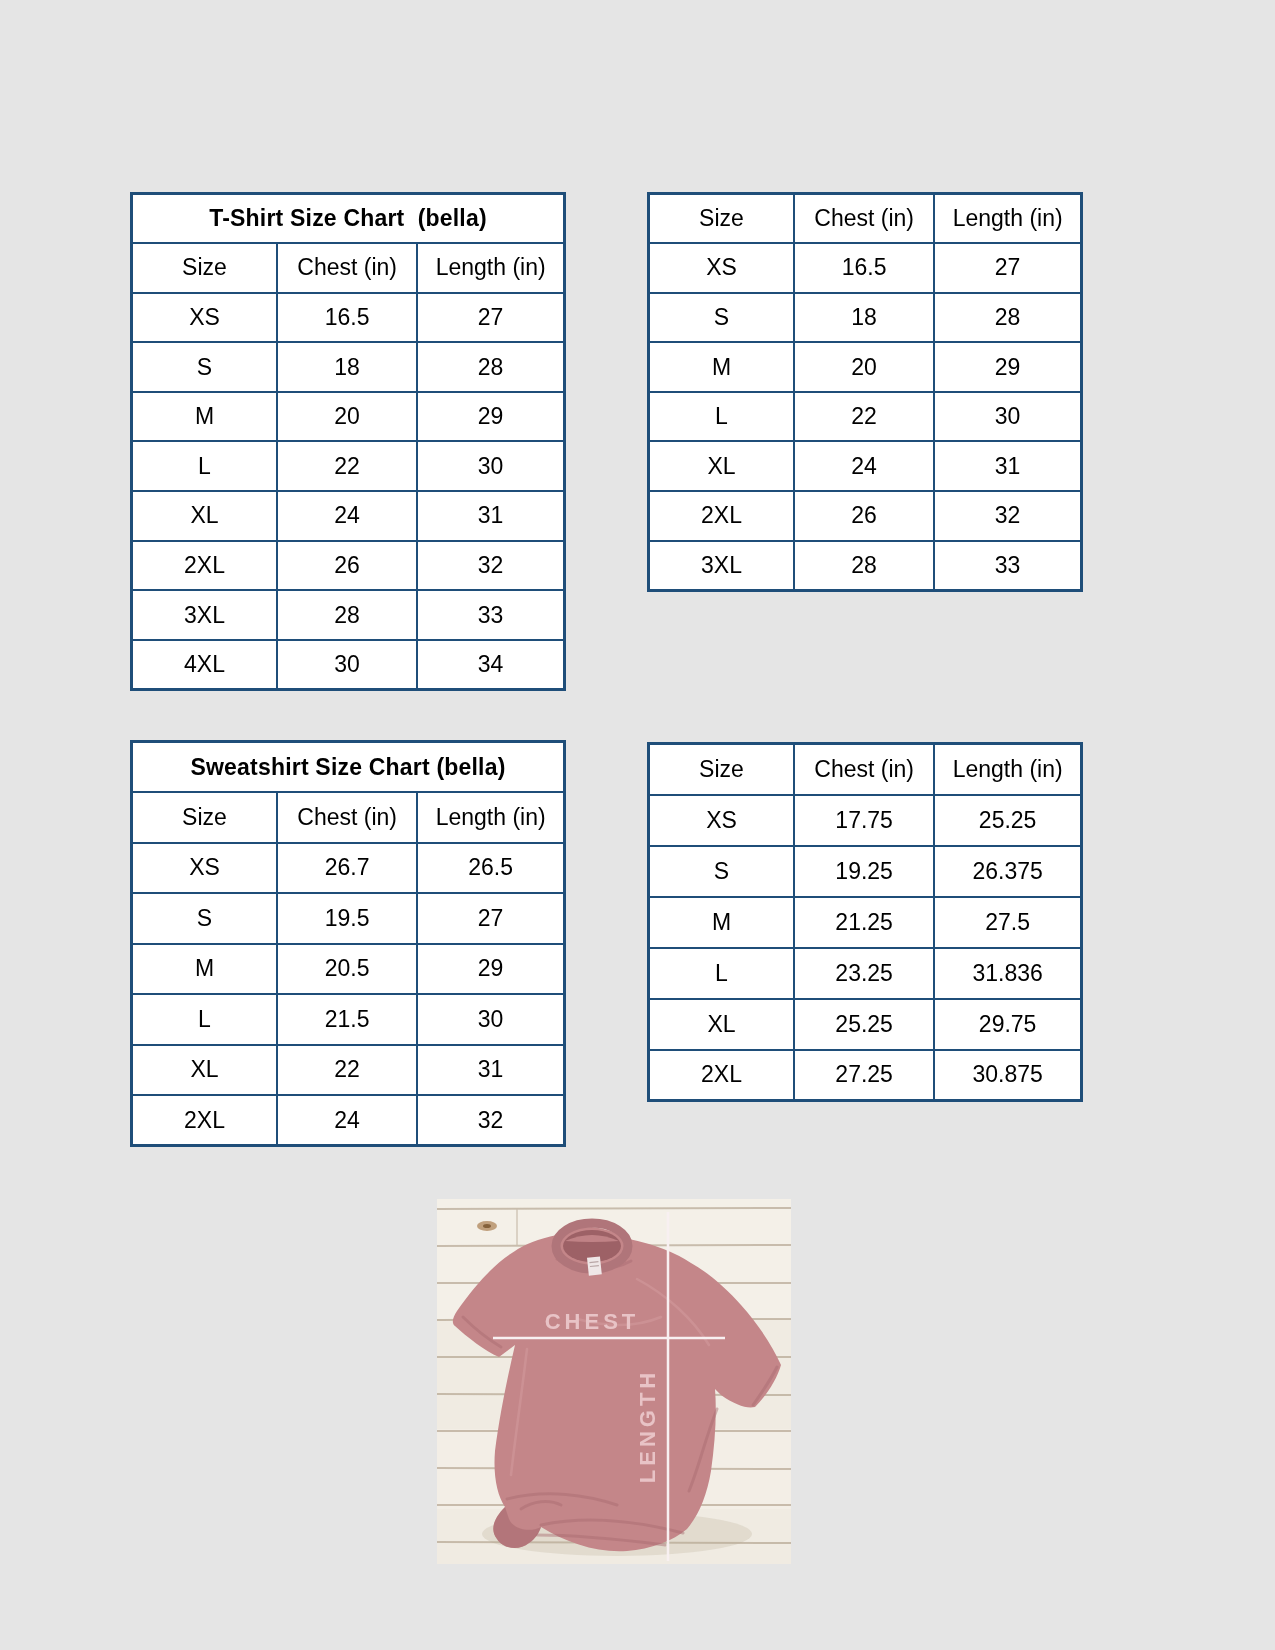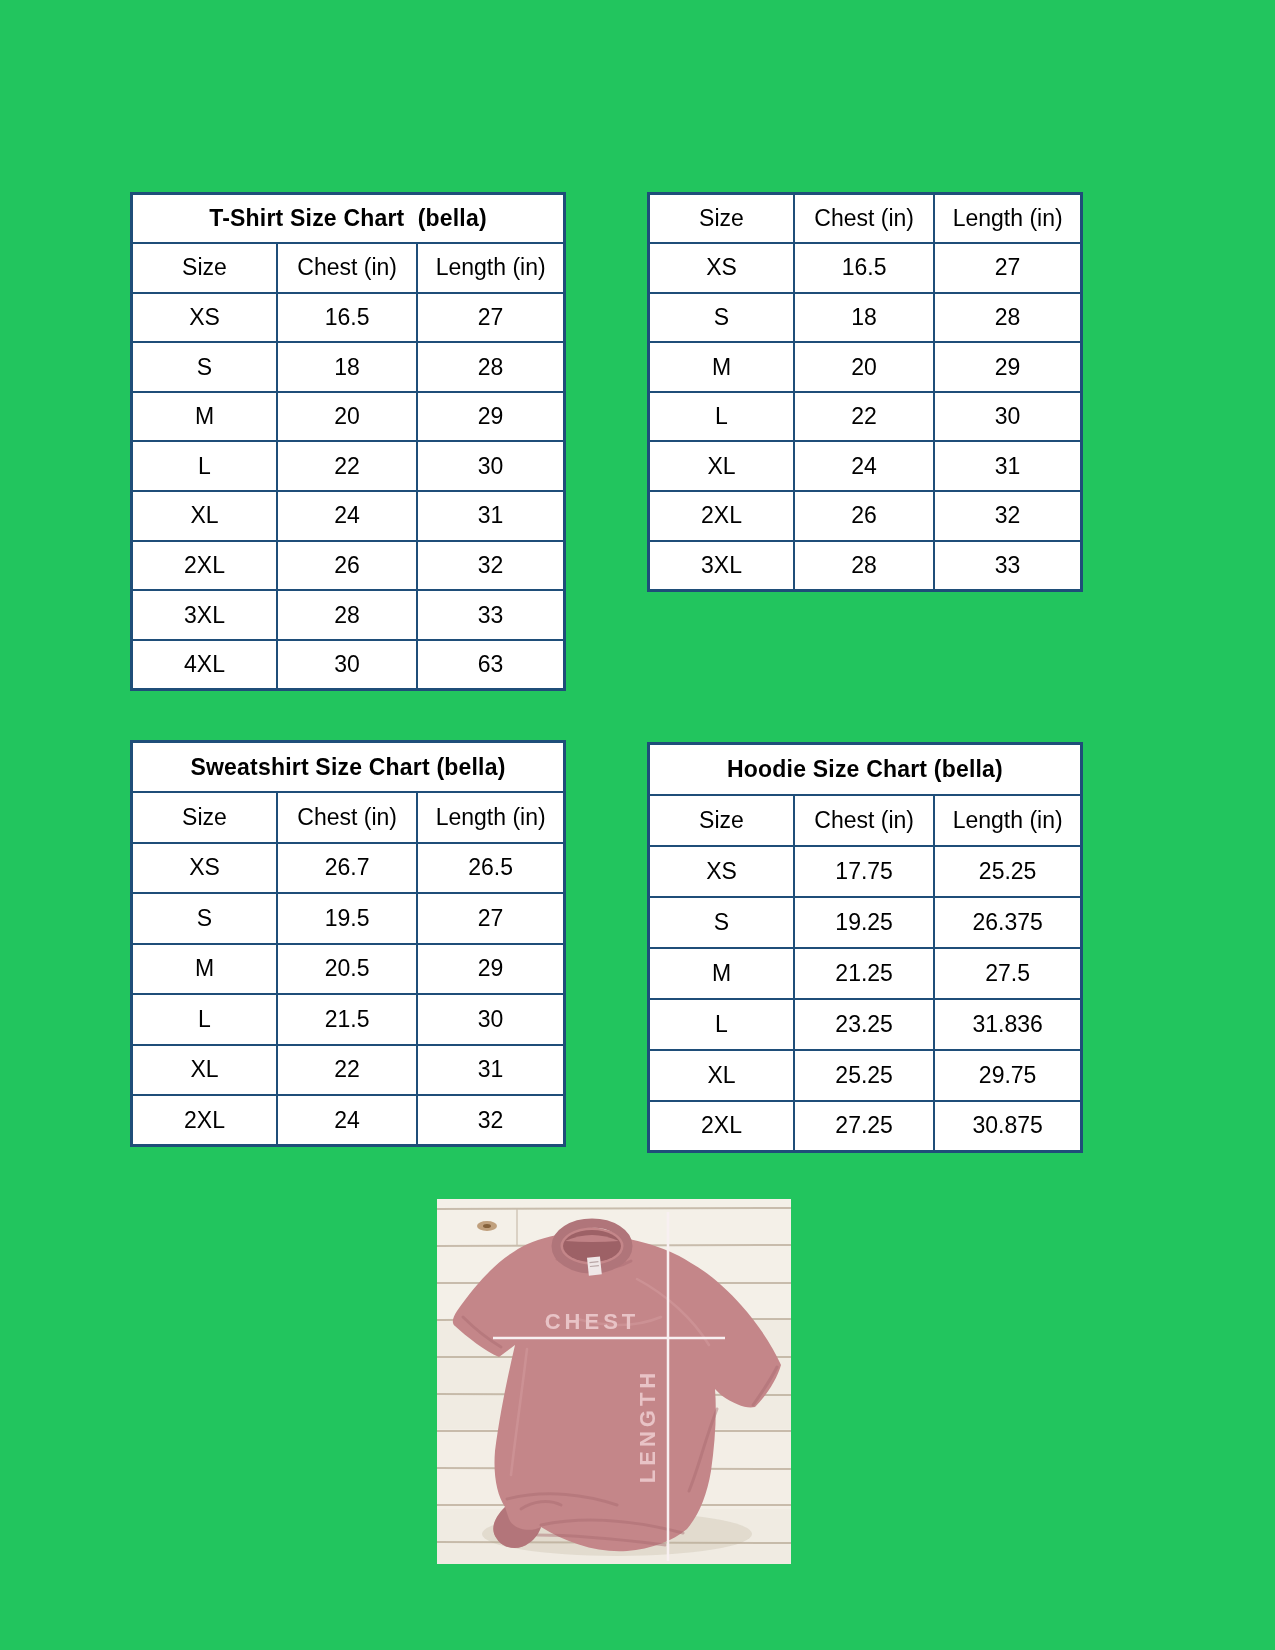--- a/index.html
+++ b/index.html
@@ -1,17 +1,17 @@
 <!DOCTYPE html>
 <html style="--border_blue: #1f4e79; --table_text: #000000; --wood_base: #f0ebe2; --wood_line: #a5937c; --wood_knot: #a97e50; --shirt_base: #c48689; --shirt_shadow: #a86b70; --shirt_dark: #9d6166; --shirt_highlight: #d49d9f; --collar: #b0757a; --measure_line: #f8f0f1; --measure_text: #e8c3c6;"><head>
 <meta charset="utf-8">
 <style>
   html,body { margin:0; padding:0; background:#ffffff; }
   .page {
-    position:relative; width:1275px; height:1650px; background:#22c55e;
+    position:relative; width:1275px; height:1650px; background:#e5e5e5;
     font-family:"Liberation Sans", sans-serif; overflow:hidden;
   }
   table.size-table {
     position:absolute; width:436px; table-layout:fixed;
     border-collapse:collapse; background:#ffffff;
     font-family:"Liberation Sans", sans-serif;
     font-size:23px; color:var(--table_text, #000);
     border:3px solid var(--border_blue, #1f4e79);
   }
   table.size-table td {
@@ -83,21 +83,21 @@
           <td>32</td>
         </tr>
         <tr>
           <td>3XL</td>
           <td>28</td>
           <td>33</td>
         </tr>
         <tr>
           <td>4XL</td>
           <td>30</td>
-          <td>63</td>
+          <td>34</td>
         </tr>
       </tbody>
   </table>
 
   <table class="size-table" id="t-longsleeve">
     <colgroup>
         <col style="width:33.6%">
         <col style="width:32.4%">
         <col style="width:34%">
       </colgroup>
@@ -193,23 +193,20 @@
       </tbody>
   </table>
 
   <table class="size-table" id="t-hoodie">
     <colgroup>
         <col style="width:33.6%">
         <col style="width:32.4%">
         <col style="width:34%">
       </colgroup>
     <tbody>
-      <tr>
-        <td colspan="3" class="title-cell">Hoodie Size Chart (bella)</td>
-      </tr>
       <tr>
           <td>Size</td>
           <td>Chest (in)</td>
           <td>Length (in)</td>
         </tr>
     <tr>
           <td>XS</td>
           <td>17.75</td>
           <td>25.25</td>
         </tr>

